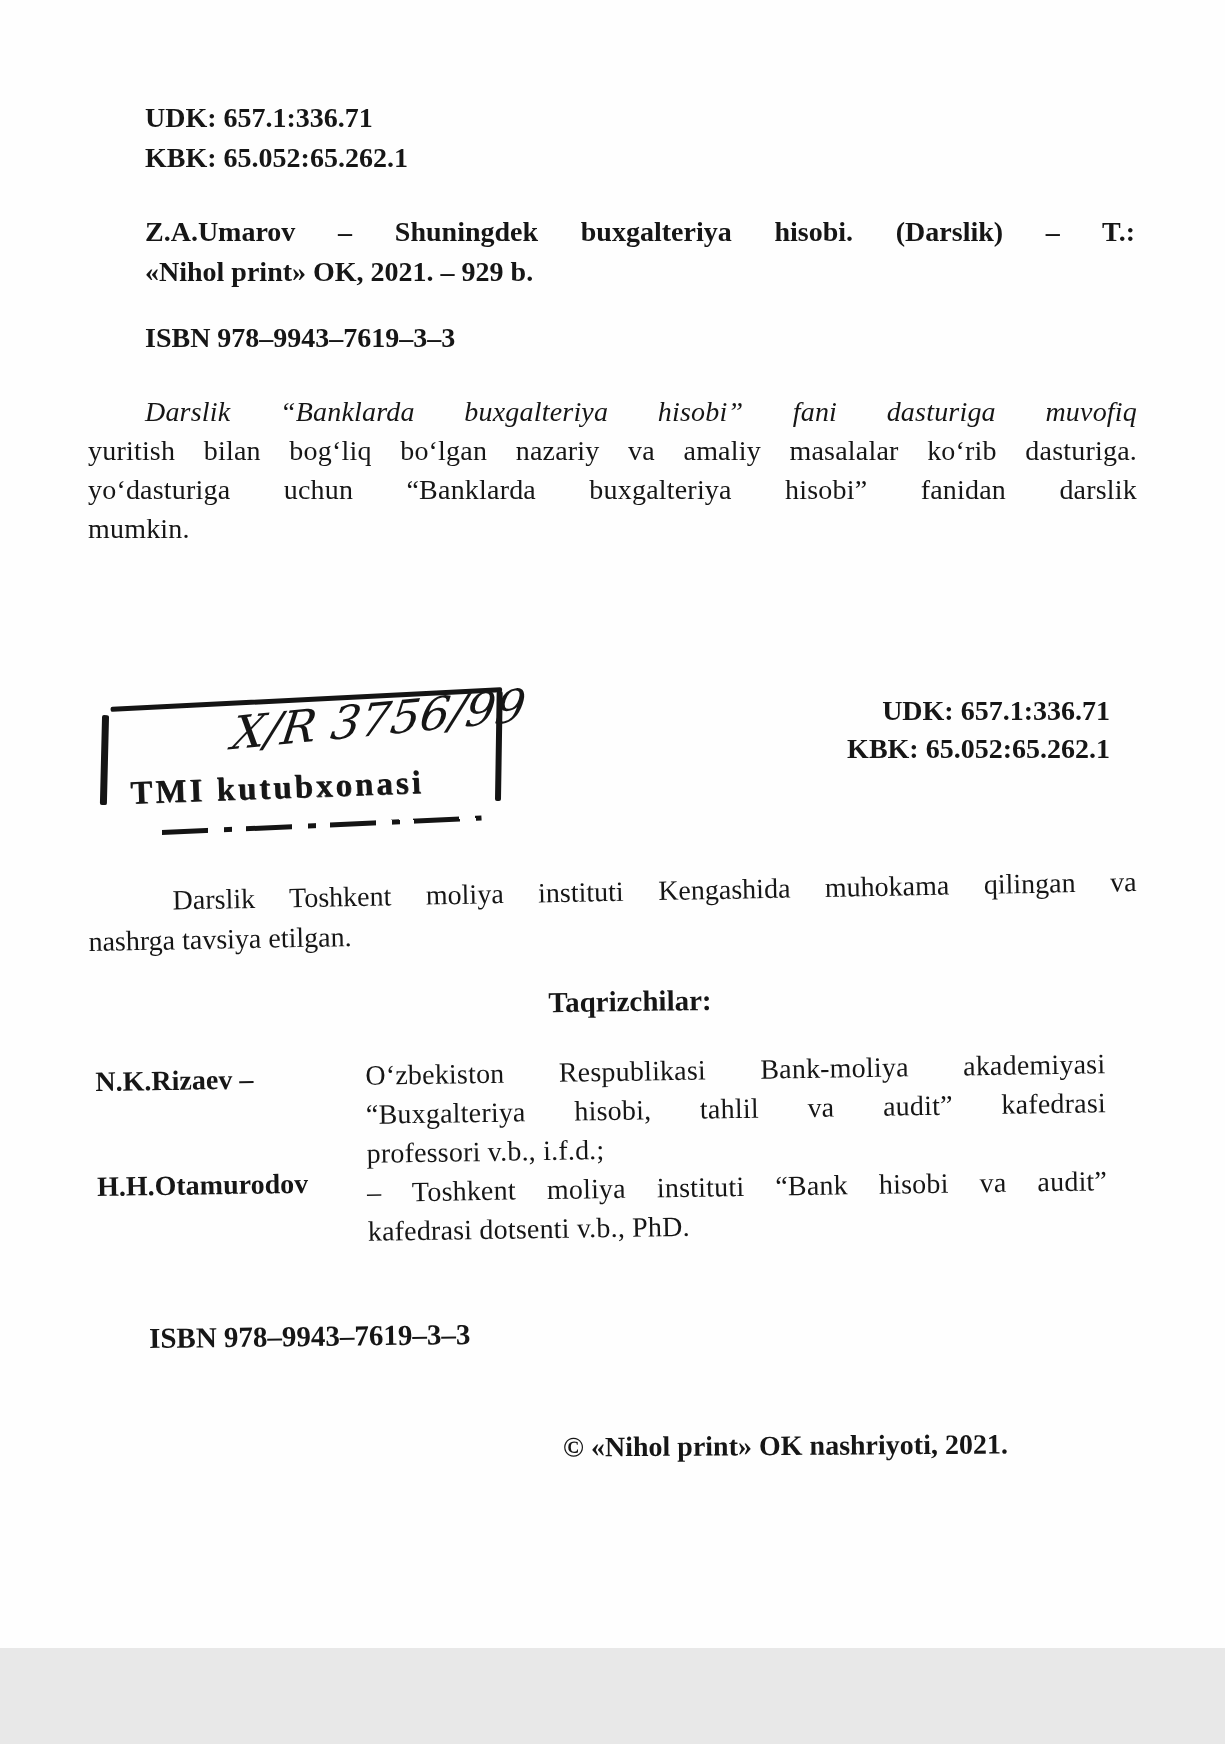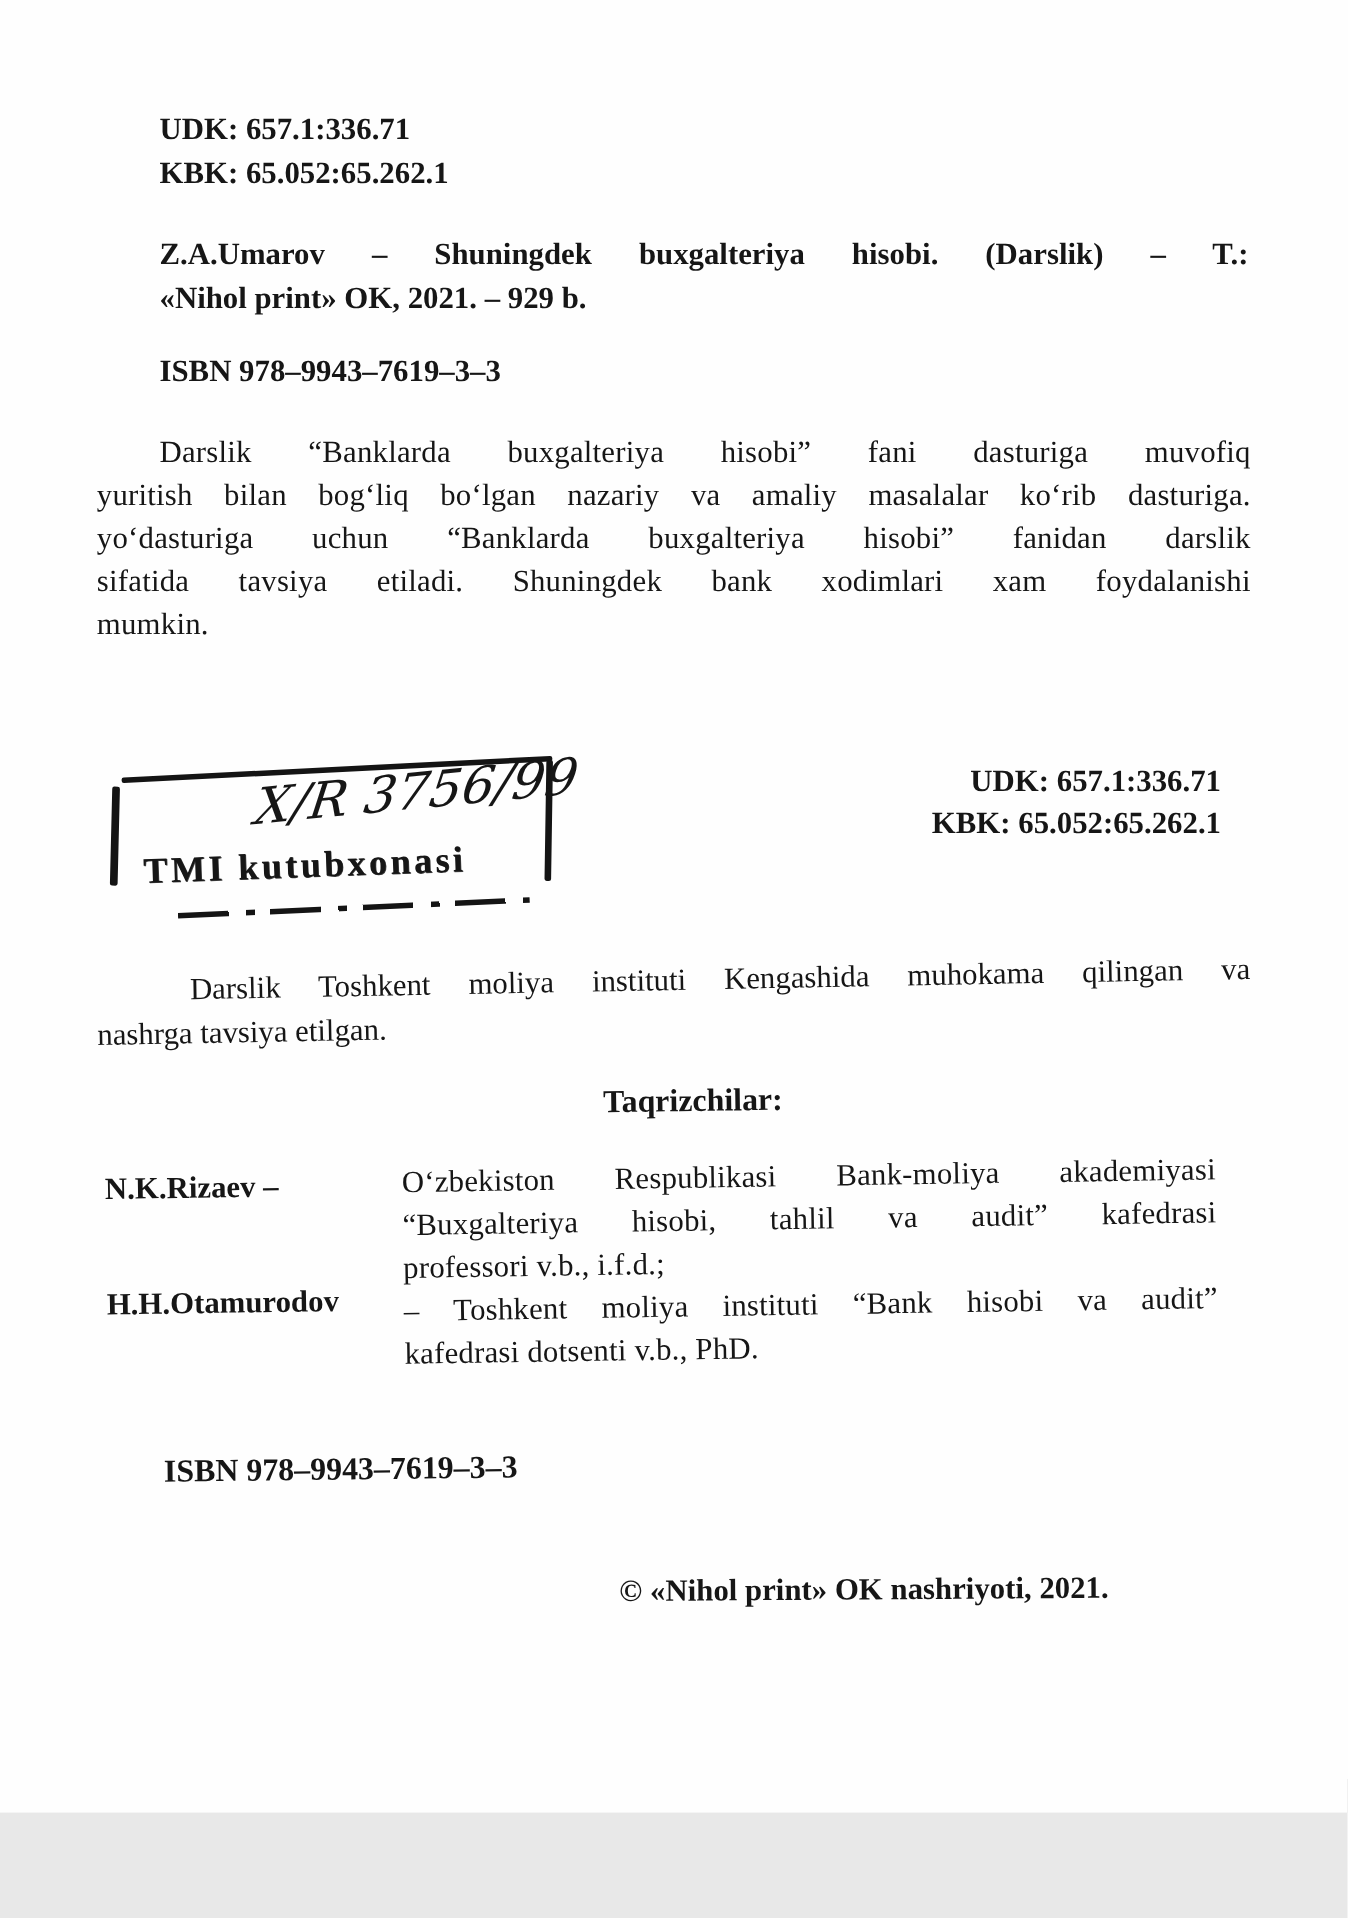--- a/index.html
+++ b/index.html
@@ -7,21 +7,21 @@
     position:relative;width:1225px;height:1648px;background:#fefefe;
     font-family:"Liberation Serif","DejaVu Serif",serif;color:#161616;
     overflow:hidden;margin:0 auto;
   }
   .abs{position:absolute;}
   .b{font-weight:bold;}
   .fs28{font-size:28px;line-height:40px;}
   .jlines > div{text-align:justify;text-align-last:justify;}
   .jlines > div:last-of-type{text-align:left;text-align-last:left;}
   .para{left:88px;top:392px;width:1049px;font-size:28px;line-height:39px;letter-spacing:.2px;}
-  .para > div:first-of-type{text-indent:57px;}
+  .para > div:first-of-type{text-indent:57px;font-style:italic;}
   .citation{left:145px;top:212px;width:990px;}
   .approval{left:88px;top:872px;width:1049px;font-size:28px;line-height:40px;transform:rotate(-1.1deg);}
   .approval > div:first-of-type{text-indent:85px;}
   .stamp{left:95px;top:683px;width:420px;height:158px;transform:rotate(-0.6deg);}
   .stamp-line{position:absolute;background:#141414;border-radius:2px;}
   .stamp-dash{position:absolute;height:5px;background:repeating-linear-gradient(90deg,#141414 0 46px,transparent 46px 62px,#141414 62px 70px,transparent 70px 84px);transform:rotate(-2deg);}
   .hand{position:absolute;font-style:italic;font-size:46px;font-family:"DejaVu Serif",serif;transform:skewX(-13deg) rotate(-5deg);white-space:nowrap;}
   .stamp-label{position:absolute;font-weight:bold;font-size:33px;letter-spacing:3px;transform:rotate(-1.5deg);white-space:nowrap;text-shadow:.6px .6px .6px #444;}
   .udk-right{left:760px;top:692px;width:350px;text-align:right;font-size:28px;line-height:38px;}
   .heading-center{left:80px;top:985px;width:1100px;text-align:center;font-size:29px;transform:rotate(-0.8deg);}
@@ -49,21 +49,20 @@
       <div>«Nihol print» OK, 2021. – 929 b.</div>
     </div>
 
   <div class="abs fs28 b" style="left:145px;top:318px;white-space:nowrap;">ISBN 978–9943–7619–3–3</div>
 
   <div class="abs jlines para">
 
   <div>Darslik “Banklarda buxgalteriya hisobi” fani dasturiga muvofiq</div>
       <div>yuritish bilan bog‘liq bo‘lgan nazariy va amaliy masalalar ko‘rib dasturiga.</div>
       <div>yo‘dasturiga uchun “Banklarda buxgalteriya hisobi” fanidan darslik</div>
-      <div>sifatida tavsiya etiladi. Shuningdek bank xodimlari xam foydalanishi</div>
       <div>mumkin.</div>
     </div>
 
   <div class="abs stamp">
     <div class="stamp-line" style="left:16px;top:14px;width:392px;height:5px;transform:rotate(-2.3deg);"></div>
     <div class="stamp-line" style="left:6px;top:30px;width:7px;height:90px;transform:rotate(2deg);"></div>
     <div class="stamp-line" style="left:401px;top:10px;width:6px;height:110px;transform:rotate(1.5deg);"></div>
     <div class="stamp-dash" style="left:66px;top:140px;width:320px;"></div>
     <div class="hand" style="left:140px;top:10px;">X/R 3756/99</div>
     <div class="stamp-label" style="left:35px;top:86px;">TMI kutubxonasi</div>

